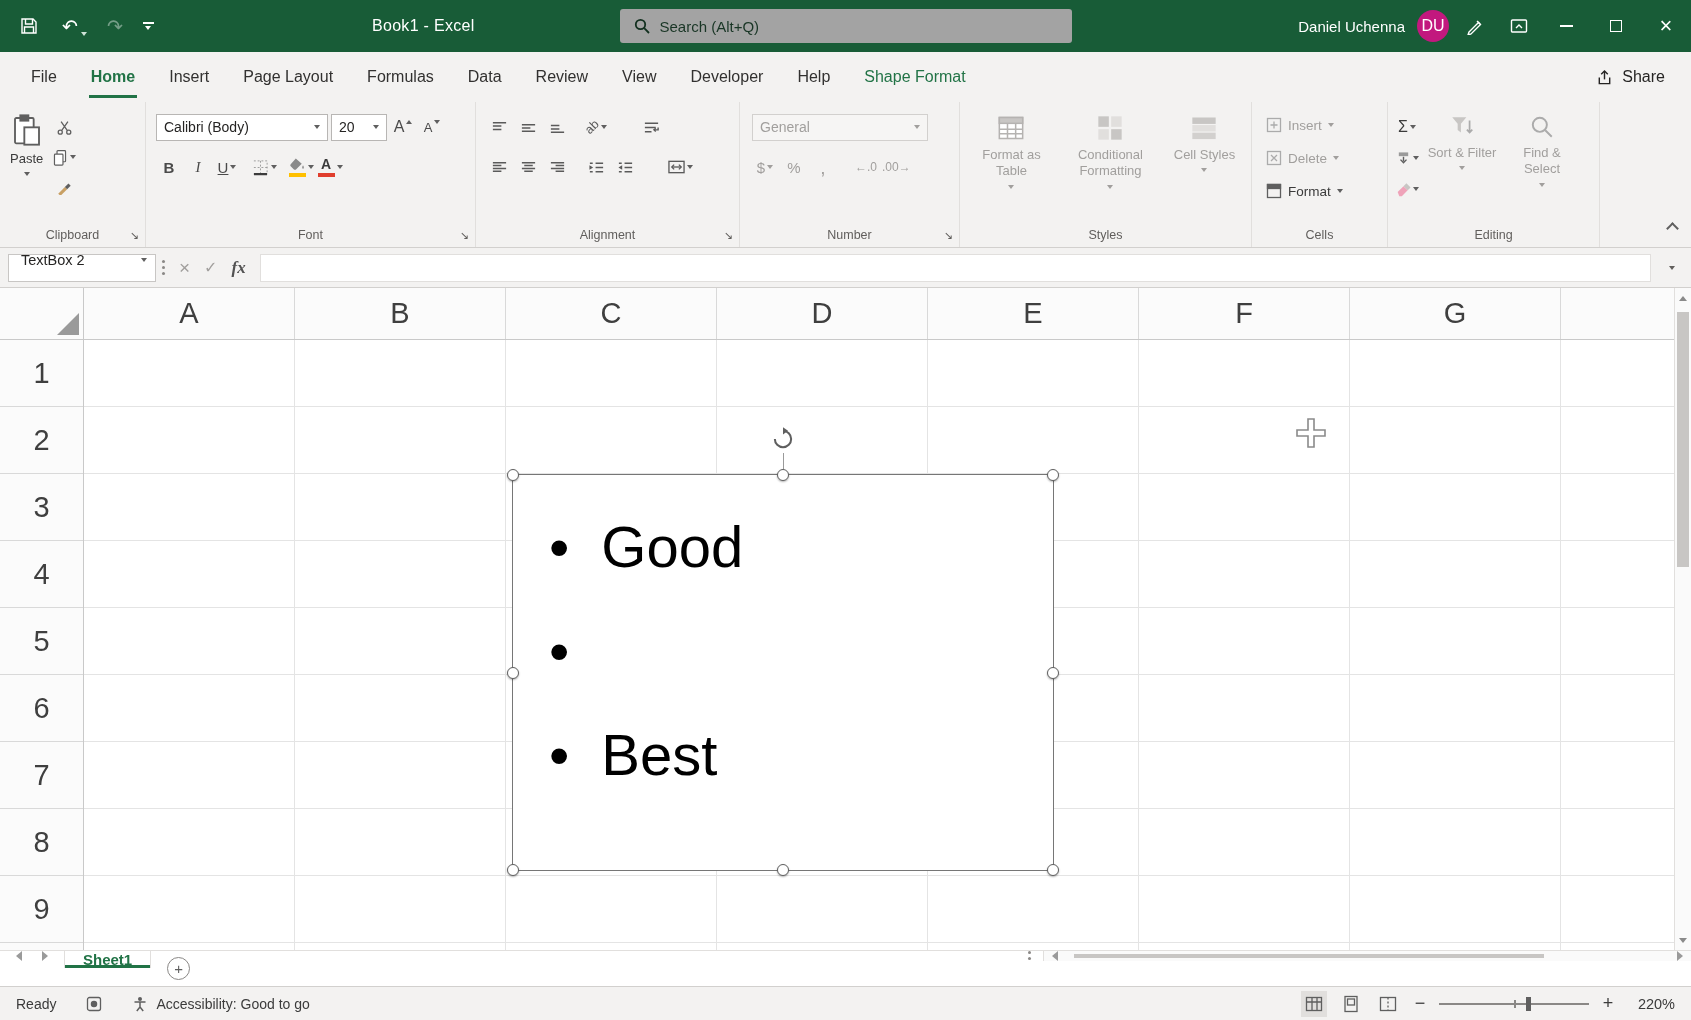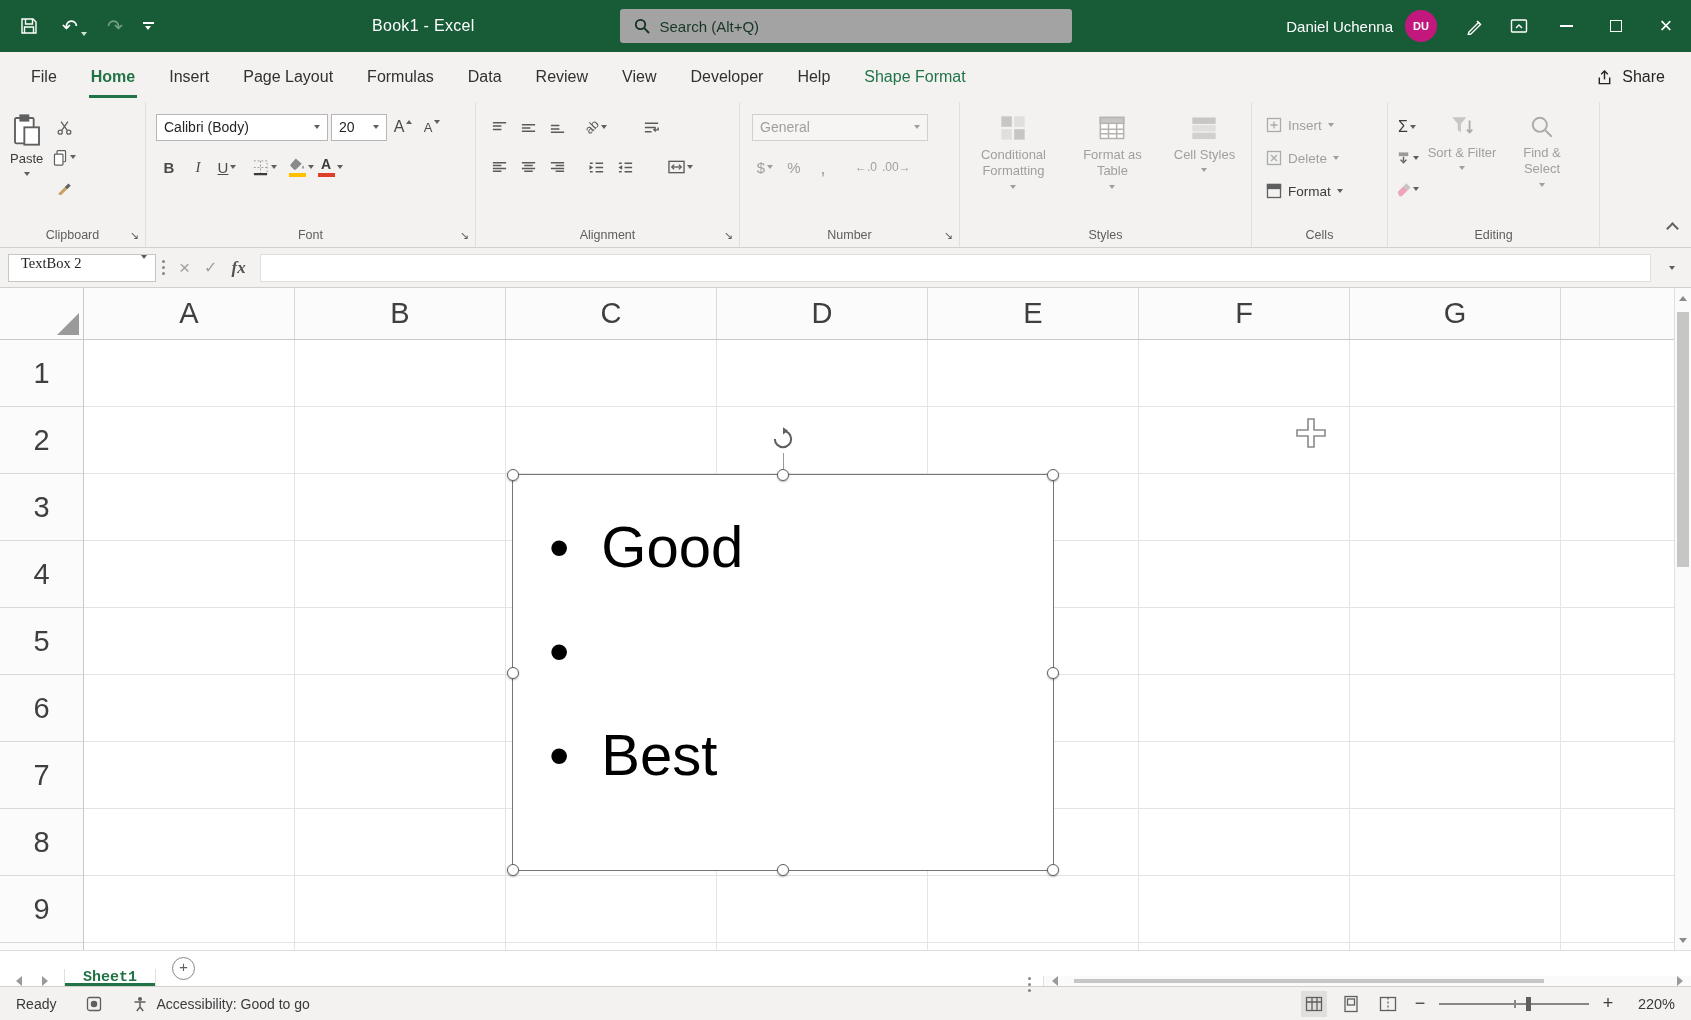--- a/index.html
+++ b/index.html
@@ -24,21 +24,21 @@
   .undo-wrap .dd { border-top-color:#cfe3d8; }
   .redo { opacity:.4; }
   .qat-custom { display:flex; flex-direction:column; align-items:center; gap:2px; }
   .qat-custom .bar { width:11px; height:1.5px; background:#fff; }
   .doc-title { position:absolute; left:372px; font-size:16px; letter-spacing:.3px; }
   .search-box { position:absolute; left:50%; transform:translateX(-50%); top:9px; width:452px; height:34px; background:#a3a3a3; border-radius:3px; display:flex; align-items:center; gap:10px; padding:0 14px; }
   .search-box input { flex:1; border:none; outline:none; background:transparent; font-size:15px; color:#12301F; font-family:inherit; }
   .search-box input::placeholder { color:#12301F; opacity:.95; }
   .tb-right { margin-left:auto; display:flex; align-items:center; height:100%; }
   .user-name { font-size:15px; margin-right:12px; }
-  .avatar { width:32px; height:32px; border-radius:50%; background:#C2187E; display:flex; align-items:center; justify-content:center; font-size:11px; font-weight:bold; margin-right:16px; }
+  .avatar { width:32px; height:32px; border-radius:50%; background:#C2187E; display:flex; align-items:center; justify-content:center; font-size:16px; font-weight:normal; margin-right:4px; }
   .tb-ic { width:44px; height:52px; display:flex; align-items:center; justify-content:center; }
   .win-btn { width:50px; height:52px; display:flex; align-items:center; justify-content:center; font-size:22px; }
   .win-min .bar { width:13px; height:1.5px; background:#fff; }
   .win-max .box { width:12px; height:12px; border:1.4px solid #fff; }
 
   
   .tabrow { height:50px; background:#F3F2F1; display:flex; align-items:center; }
   .tabs { display:flex; align-items:center; height:100%; padding-left:14px; }
   .tab { padding:12px 17px; font-size:16px; color:#323130; height:100%; display:flex; align-items:center; position:relative; cursor:default; }
   .tab.active { color:#217346; font-weight:bold; }
@@ -60,21 +60,21 @@
   .combo .dd { margin-left:auto; color:#5f5f5f; }
   .disabled, .disabled * { color:#A19F9D !important; }
   .combo.disabled { background:#F6F5F4; border-color:#D2D0CE; }
   .glyph { font-size:15px; line-height:1; }
   .colorbar { display:block; width:17px; height:4px; margin-top:2px; }
   .stacked { display:flex; flex-direction:column; align-items:center; }
   .collapse-btn { position:absolute; right:14px; bottom:10px; }
 
   
   .fbar { height:40px; background:#F3F2F1; border-bottom:1px solid #D2D0CE; display:flex; align-items:center; padding:0 4px 0 8px; gap:6px; }
-  .namebox { width:148px; height:28px; background:#fff; border:1px solid #C8C6C4; display:flex; align-items:flex-start; padding:0 8px 16px 12px; font-size:14.5px; color:#252423;font-family:Liberation Serif, serif; }
+  .namebox { width:148px; height:28px; background:#fff; border:1px solid #C8C6C4; display:flex; align-items:center; padding:0 8px 16px 12px; font-size:14.5px; color:#252423; }
   .namebox .dd { margin-left:auto; color:#5f5f5f; }
   .fx-btns { display:flex; align-items:center; gap:14px; padding:0 8px; color:#A19F9D; font-size:16px; }
   .fx { font-style:italic; font-family:"Liberation Serif","DejaVu Serif",serif; color:#525252; font-size:17px; font-weight:bold; }
   .finput { flex:1; background:#fff; border:1px solid #E1DFDD; height:28px; }
   .f-expand { width:30px; display:flex; justify-content:center; color:#605E5C; }
 
   
   .sheet { position:relative; height:662px; background:#fff; overflow:hidden; }
   .corner { position:absolute; left:0; top:0; width:84px; height:52px; background:#FBFBFB; border-right:1px solid #C9C9C9; border-bottom:1px solid #C9C9C9; }
   .corner .tri { position:absolute; right:4px; bottom:4px; width:0; height:0; border-left:22px solid transparent; border-bottom:22px solid #9a9a9a; }
@@ -104,21 +104,21 @@
   
   .cursor { position:absolute; left:1296px; top:130px; z-index:9; }
 
   
   .vscroll { position:absolute; right:0; top:0; bottom:0; width:17px; background:#FAFAFA; border-left:1px solid #E1DFDD; z-index:8; }
   .vs-up { height:20px; display:flex; align-items:center; justify-content:center; }
   .vs-thumb { position:absolute; left:2px; right:2px; top:24px; height:255px; background:#C8C6C4; }
   .vs-down { position:absolute; bottom:0; left:0; right:0; height:20px; display:flex; align-items:center; justify-content:center; }
 
   
-  .tabbar { height:36px; background:#FFFFFF; border-top:1px solid #E1DFDD; display:flex; align-items:flex-end;font-family:Liberation Mono, monospace; }
+  .tabbar { height:36px; background:#FFFFFF; border-top:1px solid #E1DFDD; display:flex; align-items:flex-start; }
   .nav-arrows { display:flex; align-items:center; gap:20px; padding:0 16px 0 16px; }
   .sheet-tab { display:flex; align-items:center; padding:0 18px; font-size:15px; font-weight:bold; color:#217346; position:relative; background:#fff; border-left:1px solid #E1DFDD; border-right:1px solid #E1DFDD; }
   .sheet-tab::after { content:""; position:absolute; left:0; right:0; bottom:0; height:3px; background:#217346; }
   .add-sheet { width:23px; height:23px; border-radius:50%; border:1px solid #8A8886; color:#5f5f5f; display:flex; align-items:center; justify-content:center; font-size:15px; margin:auto 0 auto 16px; }
   .tab-spacer { flex:1; }
   .splitter { display:flex; align-items:center; padding:0 12px; }
   .hscroll { width:648px; display:flex; align-items:stretch; border-left:1px solid #E1DFDD; background:#FAFAFA; }
   .hs-btn { width:22px; display:flex; align-items:center; justify-content:center; }
   .hs-track { flex:1; position:relative; }
   .hs-thumb { position:absolute; left:8px; top:3px; bottom:3px; width:470px; background:#C8C6C4; }
@@ -425,37 +425,37 @@
               <span>.00→</span>
             </span>
         </div>
       </div>
       <span class="g-label">Number</span>
       <span class="launcher">↘</span>
     </div>
 
     <div class="group" style="width:292px">
       <div class="g-flex" style="gap:6px; justify-content:center;">
+        <div class="bigbtn disabled" style="width:92px">
+          <svg width="28" height="28" viewBox="0 0 24 24" fill="none" stroke="#B5B3B1" stroke-width="1.3">
+              <rect x="2" y="3" width="20" height="18" fill="#fff"></rect>
+              <rect x="2" y="3" width="20" height="5" fill="#C8C6C4"></rect>
+              <path d="M2 13h20M2 17h20M9 8v13M16 8v13"></path>
+            </svg>
+          <span>Format as Table</span>
+          <span class="dd"></span>
+        </div>
         <div class="bigbtn disabled" style="width:96px">
           <svg width="28" height="28" viewBox="0 0 24 24">
               <rect x="2" y="2" width="9" height="9" fill="#C8C6C4"></rect>
               <rect x="13" y="2" width="9" height="9" fill="#E1DFDD"></rect>
               <rect x="2" y="13" width="9" height="9" fill="#E1DFDD"></rect>
               <rect x="13" y="13" width="9" height="9" fill="#C8C6C4"></rect>
             </svg>
           <span>Conditional Formatting</span>
-          <span class="dd"></span>
-        </div>
-        <div class="bigbtn disabled" style="width:92px">
-          <svg width="28" height="28" viewBox="0 0 24 24" fill="none" stroke="#B5B3B1" stroke-width="1.3">
-              <rect x="2" y="3" width="20" height="18" fill="#fff"></rect>
-              <rect x="2" y="3" width="20" height="5" fill="#C8C6C4"></rect>
-              <path d="M2 13h20M2 17h20M9 8v13M16 8v13"></path>
-            </svg>
-          <span>Format as Table</span>
           <span class="dd"></span>
         </div>
         <div class="bigbtn disabled" style="width:82px">
           <svg width="28" height="28" viewBox="0 0 24 24">
               <rect x="2" y="3" width="20" height="5.5" fill="#C8C6C4"></rect>
               <rect x="2" y="9.5" width="20" height="5.5" fill="#E1DFDD"></rect>
               <rect x="2" y="16" width="20" height="5.5" fill="#D2D0CE"></rect>
             </svg>
           <span>Cell Styles</span>
           <span class="dd"></span>

